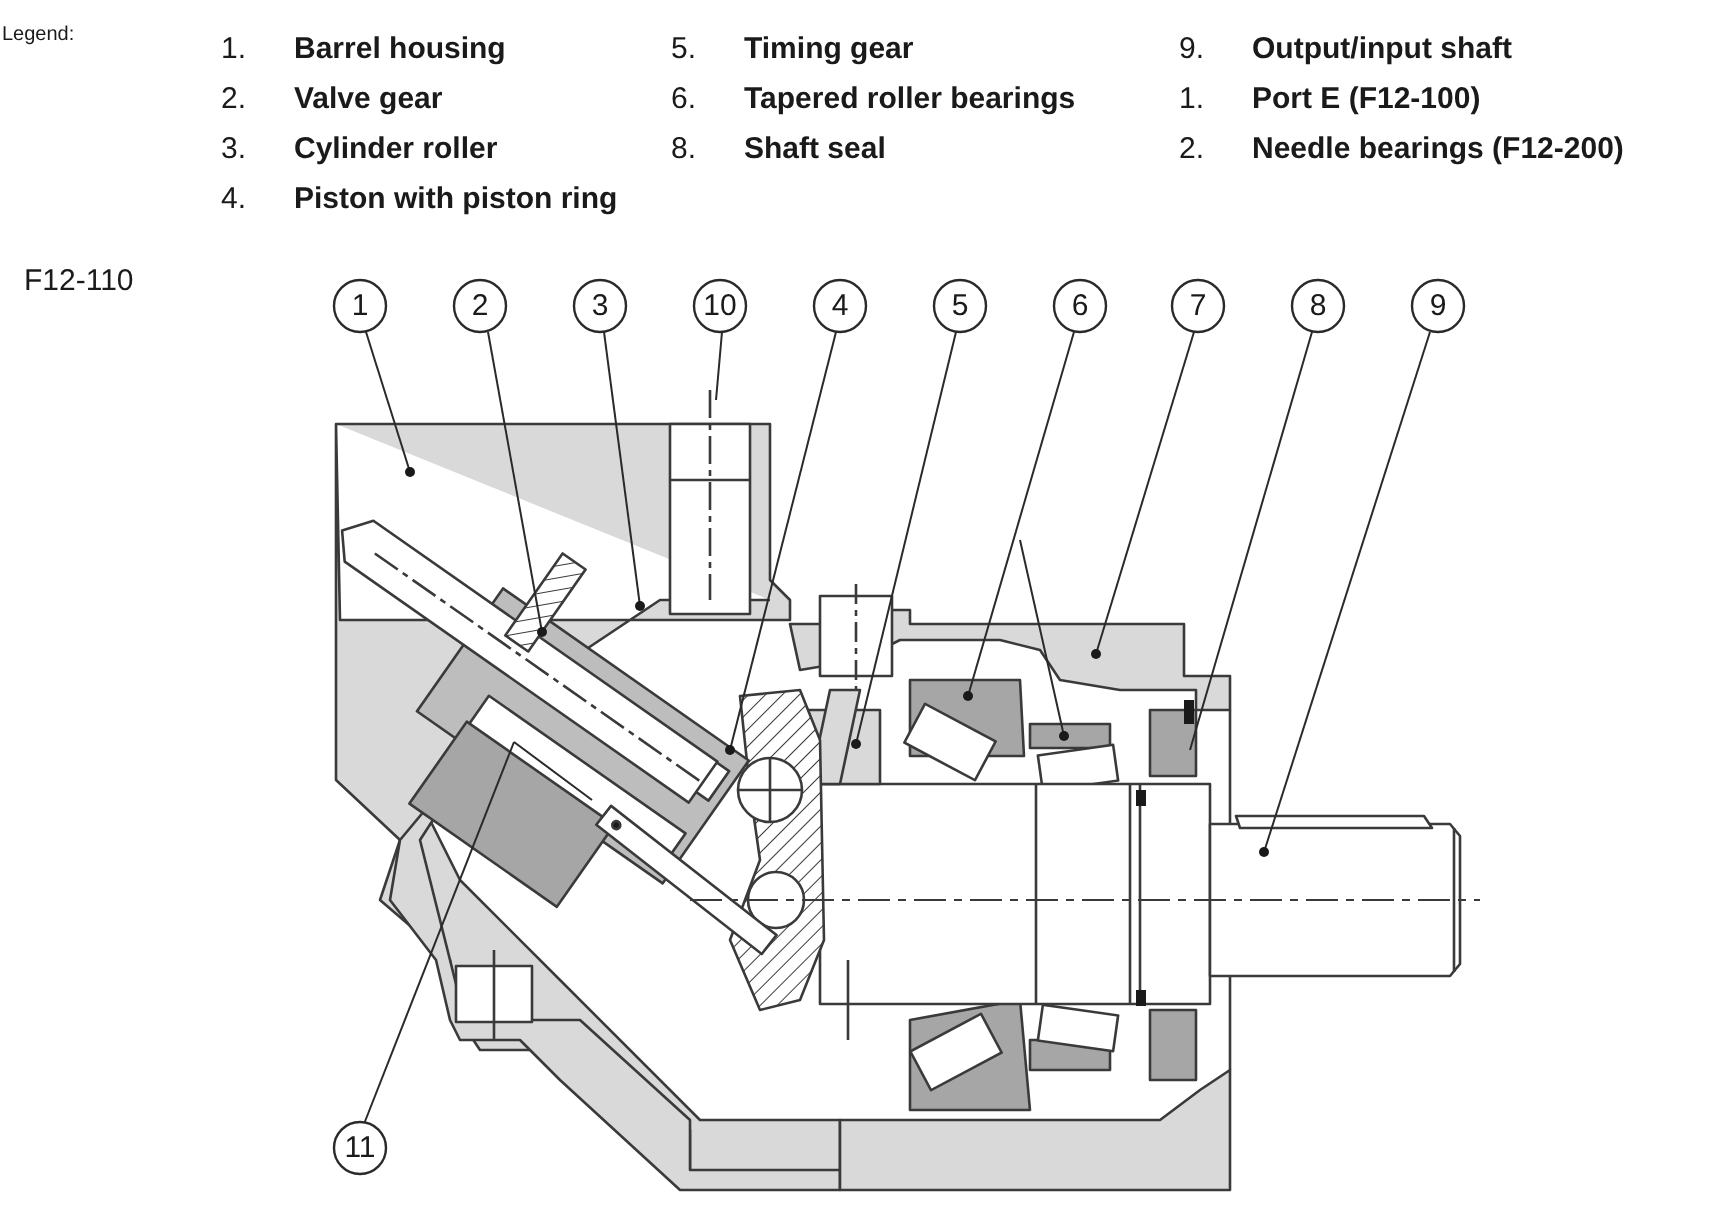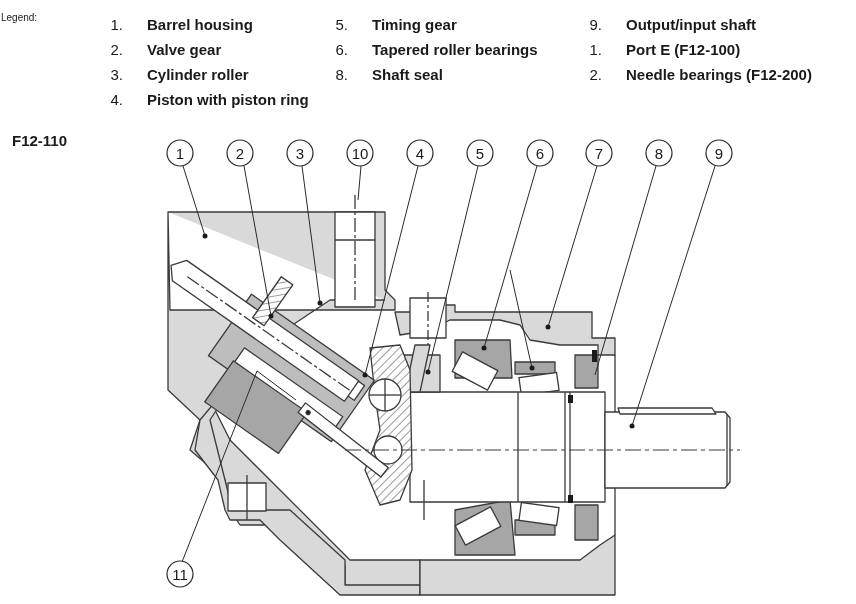--- a/index.html
+++ b/index.html
@@ -6,21 +6,21 @@
   body { width: 856px; height: 604px; position: relative; overflow: hidden;
          font-family: "Liberation Sans", sans-serif; color: #1a1a1a; }
   .legend-label { position: absolute; left: 1px; top: 12px; font-size: 10px; }
   .legend-col { position: absolute; top: 12px; font-size: 15px; line-height: 25px; }
   .legend-col .row { white-space: nowrap; }
   .legend-col .num { display: inline-block; text-align: right; }
   .col1 { left: 109px; } .col1 .num { width: 14px; }
   .col2 { left: 334px; } .col2 .num { width: 14px; }
   .col3 { left: 572px; } .col3 .num { width: 30px; }
   .legend-col .txt { margin-left: 24px; font-weight: bold; }
-  .model-label { position: absolute; left: 12px; top: 132px; font-size: 15px; font-weight: bold; }
+  .model-label { position: absolute; left: 12px; top: 132px; font-size: 15px; font-weight: normal; }
   svg#drawing { position: absolute; left: 0; top: 0; }
   .callout-text { font-family: "Liberation Sans", sans-serif; font-size: 15px; fill: #1a1a1a; text-anchor: middle; dominant-baseline: central; }
 </style>
 </head>
 <body>
 
 <div class="legend-label">Legend:</div>
 
 <div class="legend-col col1">
   <div class="row"><span class="num">1.</span><span class="txt">Barrel housing</span></div>

